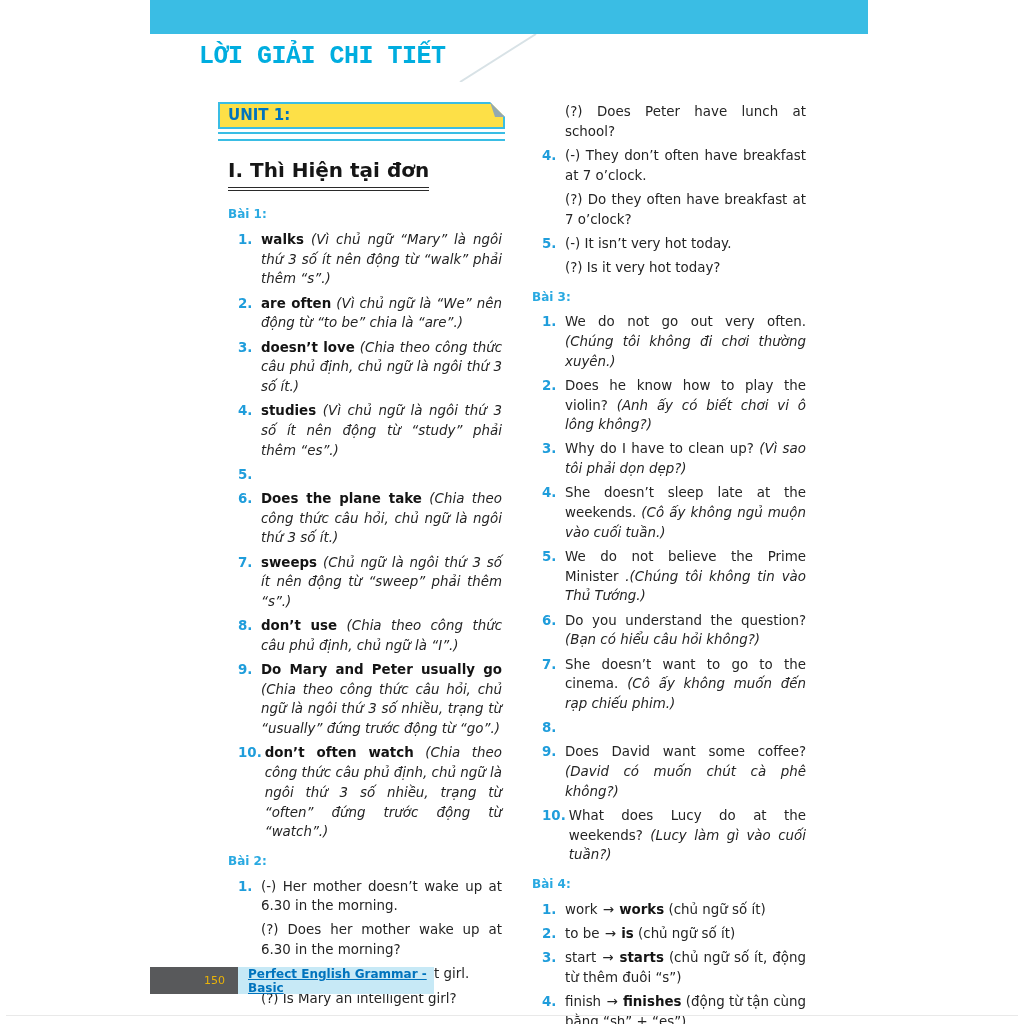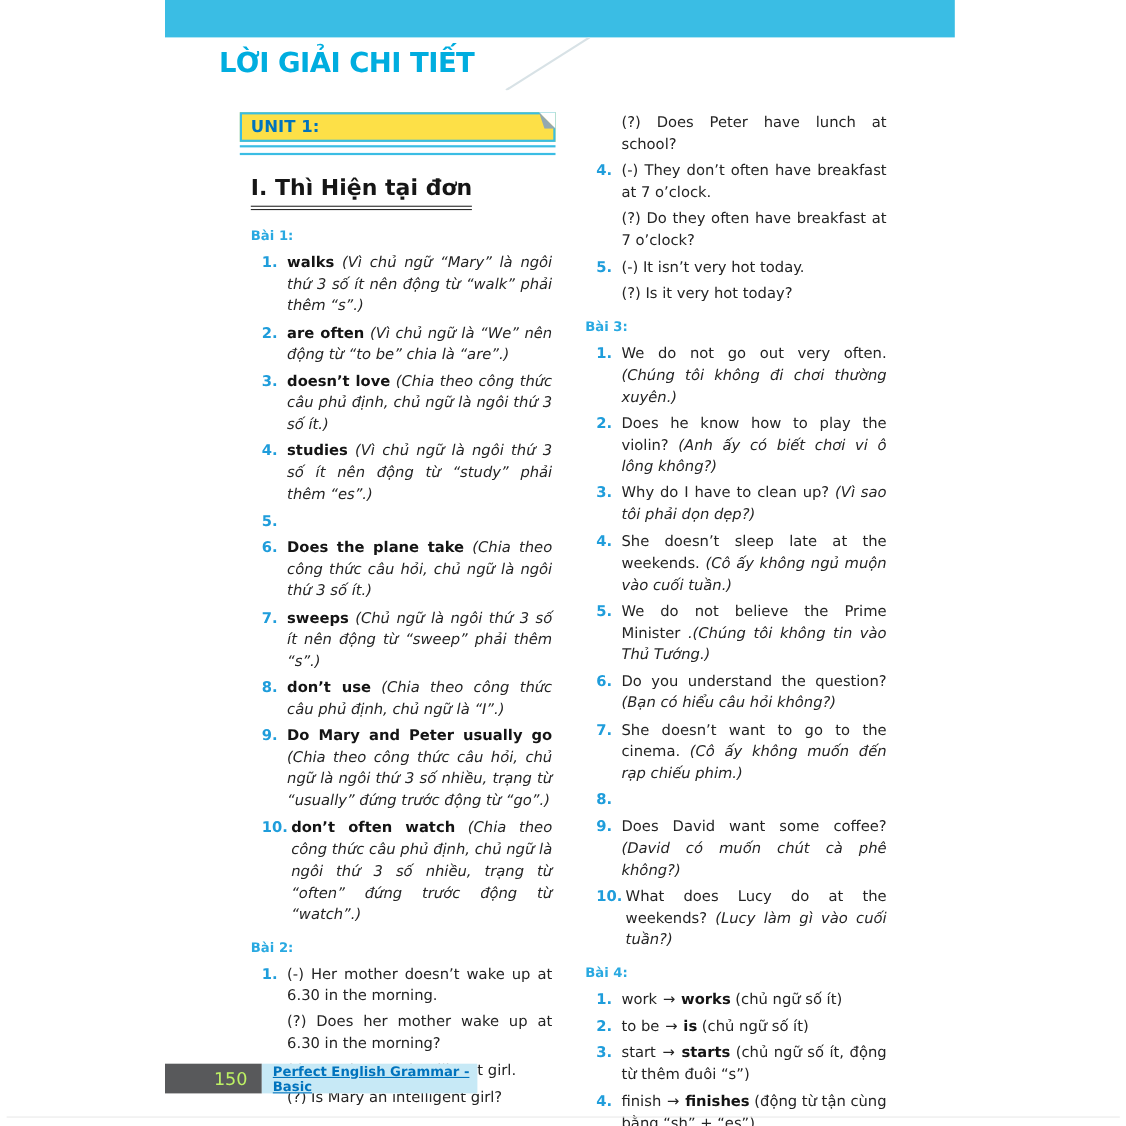--- a/index.html
+++ b/index.html
@@ -5,21 +5,21 @@
   html,body{margin:0;padding:0;}
   body{
     width:1024px;height:1024px;background:#ffffff;position:relative;
     font-family:"DejaVu Sans","Liberation Sans",sans-serif;color:#242424;
   }
   .canvas{position:absolute;inset:0;overflow:hidden;background:#ffffff;}
   .banner{position:absolute;left:150px;top:0;width:718px;height:34px;background:#3abde4;}
   .diag{position:absolute;left:448px;top:34px;}
   .page-title{
     position:absolute;left:199px;top:42px;margin:0;
-    font-size:25px;font-weight:bold;color:#00addf;letter-spacing:-0.5px;
+    font-size:25px;font-weight:bold;color:#00addf;letter-spacing:-0.5px;font-family:Liberation Mono, monospace;
   }
   .content{position:absolute;left:228px;top:102px;width:578px;display:flex;gap:30px;}
   .col{width:274px;font-size:13.4px;line-height:1.47;}
   
   .unit-wrap{margin-left:-10px;width:287px;margin-bottom:13px;}
   .unit-box{
     position:relative;background:#fde047;border:2px solid #3abde4;height:23px;
     display:flex;align-items:center;padding-left:8px;
     font-weight:bold;color:#0073bd;font-size:15px;
   }
@@ -35,22 +35,22 @@
   
   .item{display:flex;margin-bottom:4.5px;padding-left:10px;}
   .num{flex:0 0 auto;min-width:20px;margin-right:3px;color:#1f9ddb;font-weight:bold;}
   .txt{flex:1;text-align:justify;}
   .txt b{font-weight:bold;color:#141414;}
   .txt i{font-style:italic;}
   .arrow{padding:0 1px;}
   
   .footer{position:absolute;left:150px;top:967px;display:flex;height:27px;}
   .pagenum{
-    width:75px;background:#58595b;color:#bef264;display:flex;align-items:center;
-    justify-content:flex-end;padding-right:13px;font-size:16px;
+    width:75px;background:#58595b;color:#eab308;display:flex;align-items:center;
+    justify-content:flex-end;padding-right:13px;font-size:11px;
   }
   .book{
     width:186px;background:#c7e9f6;color:#0073bd;display:flex;align-items:center;
     padding-left:10px;font-size:12px;font-weight:bold;text-decoration:underline;
   }
   .page-edge{position:absolute;left:6px;right:6px;top:1015px;height:1px;background:#e9e9e9;}
 </style>
 </head>
 <body>
 

